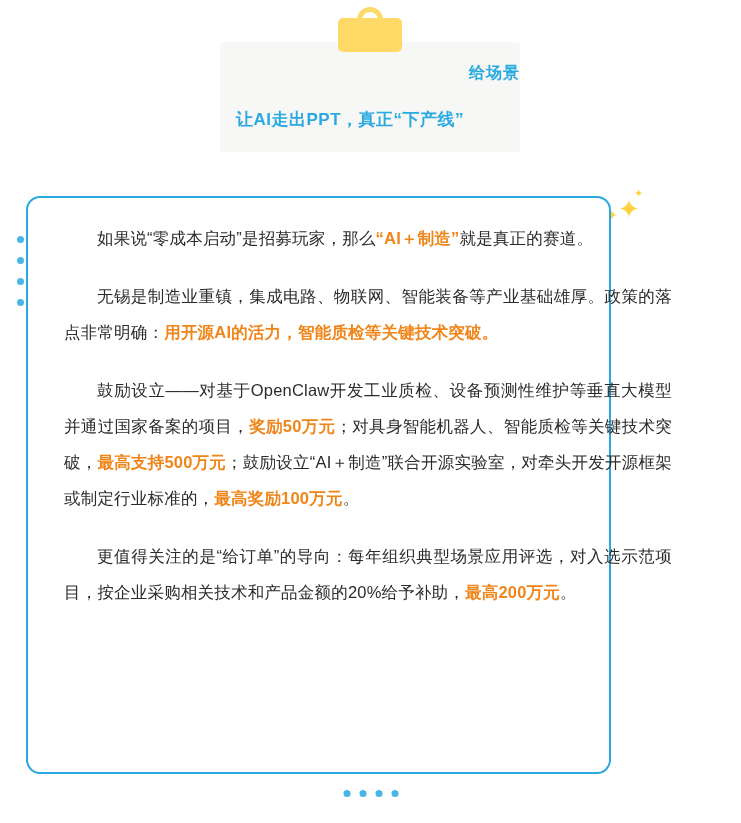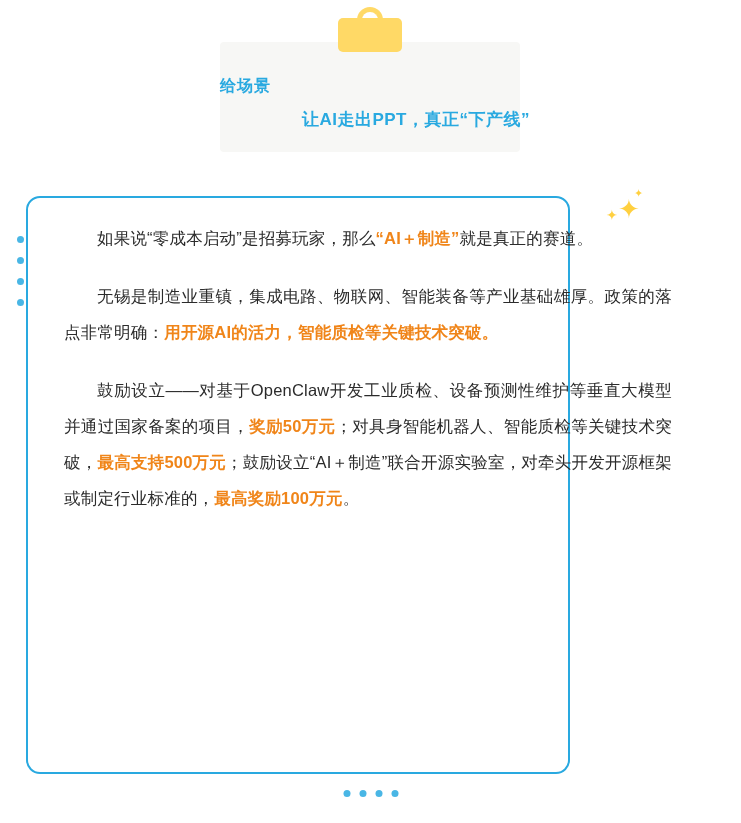--- a/index.html
+++ b/index.html
@@ -56,46 +56,46 @@
     width: 26px;
     height: 22px;
     border: 5px solid #ffd966;
     border-bottom: none;
     border-radius: 13px 13px 0 0;
     box-sizing: border-box;
   }
   .header-title {
     position: absolute;
     left: 0;
-    top: 34px;
-    width: 300px;
-    text-align: left;
+    top: 21px;
+    width: 300px;
+    text-align: right;
     color: #29a9e0;
     font-size: 16px;
     font-weight: bold;
     letter-spacing: 1px;
   }
   .header-sub {
     position: absolute;
-    left: 10px;
+    left: 16px;
     top: 66px;
     width: 300px;
-    text-align: right;
+    text-align: left;
     color: #29a9e0;
     font-size: 17px;
     font-weight: bold;
     letter-spacing: 0.5px;
   }
 
   
   .body-card {
     position: absolute;
     left: 26px;
     top: 196px;
-    width: 544px;
+    width: 585px;
     height: 578px;
     border: 2px solid #29a9e0;
     border-radius: 14px;
     box-sizing: border-box;
     background: #ffffff;
   }
   .body-inner {
     position: absolute;
     left: 36px;
     top: 22px;
@@ -205,20 +205,21 @@
     <i></i>
     <i></i>
     <i></i>
   </div>
 
   <div class="body-card">
     <div class="body-inner">
       <p class="para" id="p1"><span>如果说“零成本启动”是招募玩家，那么</span><span class="hl">“AI＋制造”</span><span>就是真正的赛道。</span></p>
       <p class="para" id="p2"><span>无锡是制造业重镇，集成电路、物联网、智能装备等产业基础雄厚。政策的落点非常明确：</span><span class="hl">用开源AI的活力，智能质检等关键技术突破。</span></p>
       <p class="para" id="p3"><span>鼓励设立——对基于OpenClaw开发工业质检、设备预测性维护等垂直大模型并通过国家备案的项目，</span><span class="hl">奖励50万元</span><span>；对具身智能机器人、智能质检等关键技术突破，</span><span class="hl">最高支持500万元</span><span>；鼓励设立“AI＋制造”联合开源实验室，对牵头开发开源框架或制定行业标准的，</span><span class="hl">最高奖励100万元</span><span>。</span></p>
+      <p class="para" id="p4"><span>更值得关注的是“给订单”的导向：每年组织典型场景应用评选，对入选示范项目，按企业采购相关技术和产品金额的20%给予补助，</span><span class="hl">最高200万元</span><span>。</span></p>
     </div>
   </div>
 
   <div class="dots-bottom">
     <i></i>
     <i></i>
     <i></i>
     <i></i>
   </div>
 

